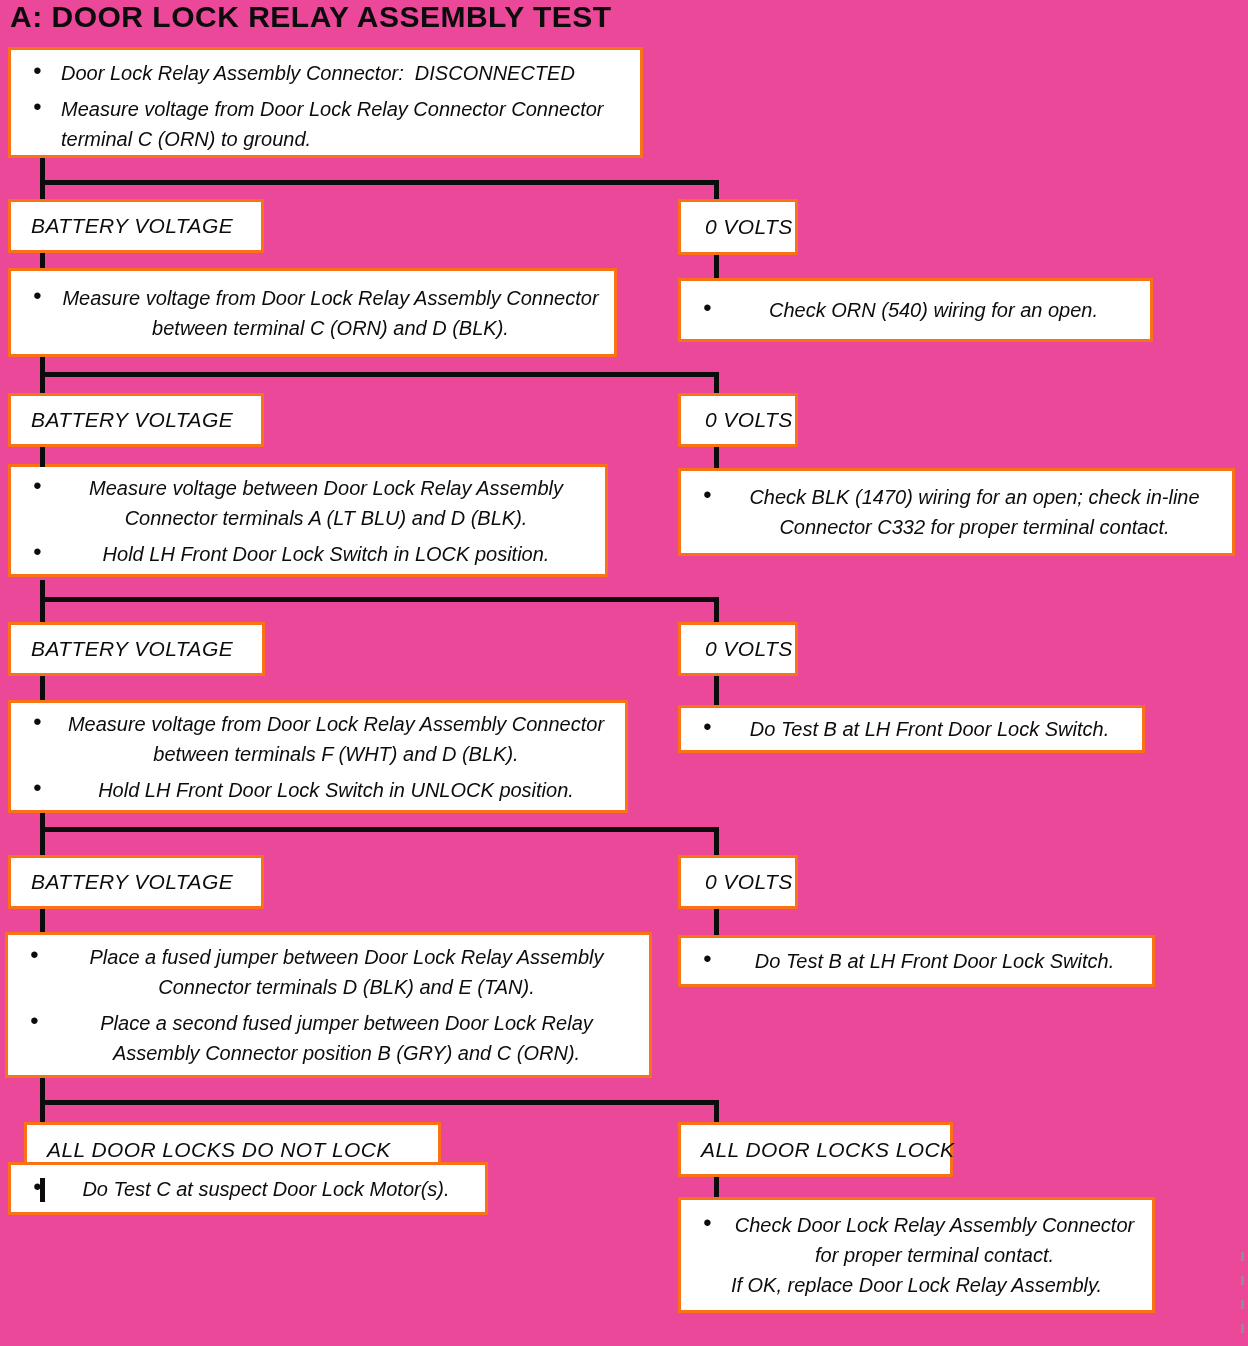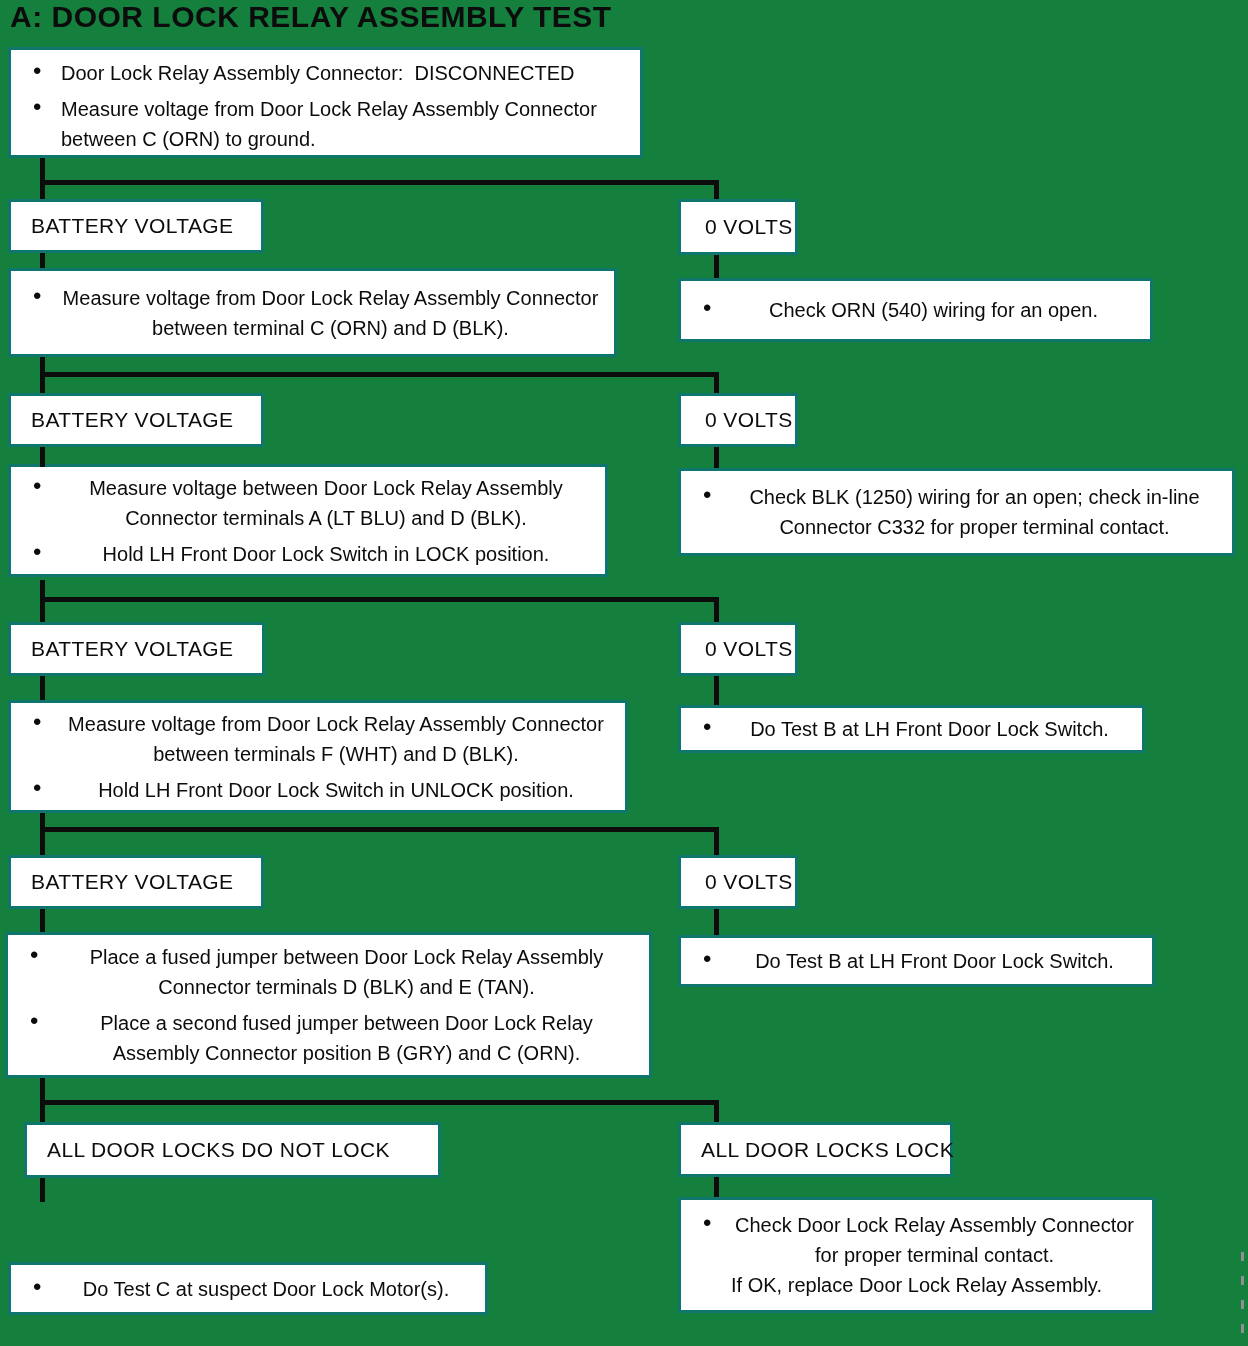--- a/index.html
+++ b/index.html
@@ -1,26 +1,26 @@
 <!DOCTYPE html>
 <html><head>
 <meta charset="utf-8">
 <style>
   html,body { margin:0; padding:0; background:#ffffff; }
   #page {
-    position:relative; width:1248px; height:1346px; background:#15803d;
+    position:relative; width:1248px; height:1346px; background:#ec4899;
     font-family:"Liberation Sans", sans-serif; color:#0c0c0c;
   }
   #title {
     position:absolute; left:10px; top:0px;
     font-size:30px; font-weight:bold; letter-spacing:0.5px; white-space:nowrap;
   }
   .box {
     position:absolute; box-sizing:border-box; background:#ffffff;
-    border:3px solid #0f766e; font-size:20px; line-height:30px;
+    border:3px solid #f97316; font-size:20px; line-height:30px;font-style:italic;
   }
   .result {
     display:flex; align-items:center; padding-left:20px;
     font-size:21px; letter-spacing:0.4px; white-space:nowrap;
   }
   .textbox { padding:8px 14px 8px 14px; }
   .vcenter { display:flex; flex-direction:column; justify-content:center; padding-top:0; padding-bottom:0;text-align:center; }
   .bullet { position:relative; padding-left:36px; white-space:pre-wrap; }
   .bullet::before { content:"\2022"; position:absolute; left:8px; top:-2px; font-size:24px; }
   .bullet + .bullet { margin-top:6px; }
@@ -32,21 +32,21 @@
 </style>
 </head>
 <body>
 
 <div id="page">
 
   <div id="title">A: DOOR LOCK RELAY ASSEMBLY TEST</div>
 
   <div class="box textbox" style="left:8px; top:47px; width:635px; height:111px;">
     <div class="bullet">Door Lock Relay Assembly Connector:  DISCONNECTED</div>
-    <div class="bullet">Measure voltage from Door Lock Relay Assembly Connector between C (ORN) to ground.</div>
+    <div class="bullet">Measure voltage from Door Lock Relay Connector Connector terminal C (ORN) to ground.</div>
   </div>
 
   <div class="box result" style="left:8px; top:199px; width:256px; height:54px;">BATTERY VOLTAGE</div>
 
   <div class="box textbox vcenter" style="left:8px; top:268px; width:609px; height:89px;">
     <div class="bullet">Measure voltage from Door Lock Relay Assembly Connector between terminal C (ORN) and D (BLK).</div>
   </div>
 
   <div class="box result" style="left:8px; top:393px; width:256px; height:54px;">BATTERY VOLTAGE</div>
 
@@ -64,34 +64,34 @@
 
   <div class="box result" style="left:8px; top:855px; width:256px; height:54px;">BATTERY VOLTAGE</div>
 
   <div class="box textbox vcenter" style="left:5px; top:932px; width:647px; height:146px;">
     <div class="bullet">Place a fused jumper between Door Lock Relay Assembly Connector terminals D (BLK) and E (TAN).</div>
     <div class="bullet">Place a second fused jumper between Door Lock Relay Assembly Connector position B (GRY) and C (ORN).</div>
   </div>
 
   <div class="box result" style="left:24px; top:1122px; width:417px; height:56px;">ALL DOOR LOCKS DO NOT LOCK</div>
 
-  <div class="box textbox vcenter" style="left:8px; top:1262px; width:480px; height:53px;">
+  <div class="box textbox vcenter" style="left:8px; top:1162px; width:480px; height:53px;">
     <div class="bullet">Do Test C at suspect Door Lock Motor(s).</div>
   </div>
 
   <div class="box result" style="left:678px; top:199px; width:120px; height:56px; padding-left:24px;">0 VOLTS</div>
 
   <div class="box textbox vcenter" style="left:678px; top:278px; width:475px; height:64px;">
     <div class="bullet">Check ORN (540) wiring for an open.</div>
   </div>
 
   <div class="box result" style="left:678px; top:393px; width:120px; height:54px; padding-left:24px;">0 VOLTS</div>
 
   <div class="box textbox vcenter" style="left:678px; top:468px; width:557px; height:88px;">
-    <div class="bullet">Check BLK (1250) wiring for an open; check in-line Connector C332 for proper terminal contact.</div>
+    <div class="bullet">Check BLK (1470) wiring for an open; check in-line Connector C332 for proper terminal contact.</div>
   </div>
 
   <div class="box result" style="left:678px; top:622px; width:120px; height:54px; padding-left:24px;">0 VOLTS</div>
 
   <div class="box textbox vcenter" style="left:678px; top:705px; width:467px; height:48px;">
     <div class="bullet">Do Test B at LH Front Door Lock Switch.</div>
   </div>
 
   <div class="box result" style="left:678px; top:855px; width:120px; height:54px; padding-left:24px;">0 VOLTS</div>
 

